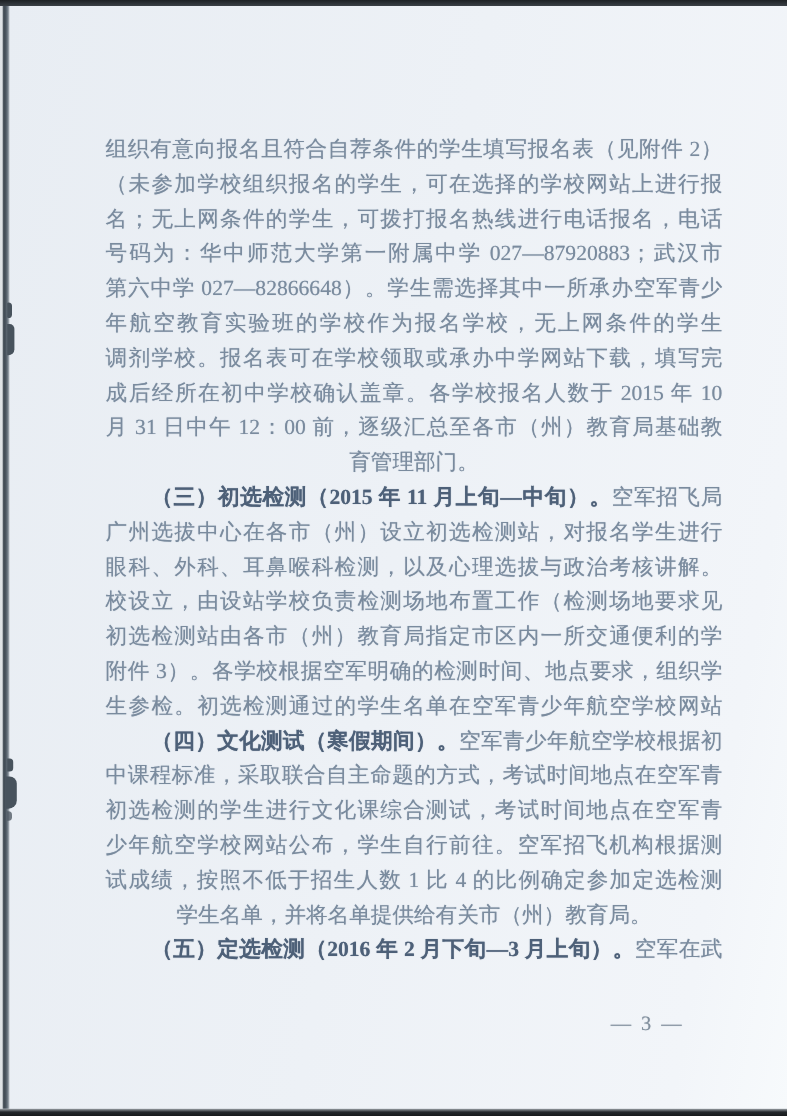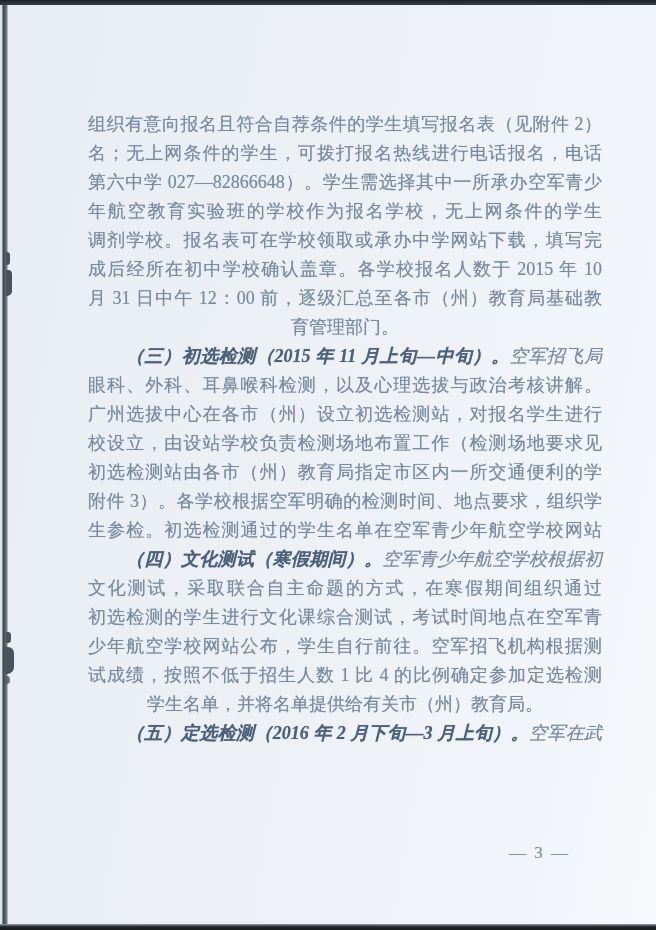--- a/index.html
+++ b/index.html
@@ -46,21 +46,21 @@
   .line{
     height:29px;line-height:29px;
     white-space:nowrap;
     text-align:center;
   }
   .line.fill{
     text-align:justify;
     text-align-last:justify;
     text-justify:inter-character;
   }
-  .line.indent{text-indent:38px;font-style:italic;}
+  .line.indent{text-indent:38px;}
   .line .bold{font-weight:700;color:var(--ink-bold);text-shadow:0 0 .7px rgba(77,96,120,.7);}
   .page-number{
     position:absolute;top:843px;right:86px;
     color:#82909e;font-size:17px;line-height:20px;
     letter-spacing:2px;
     text-shadow:0 0 .7px rgba(130,144,158,.6);
   }
 </style>
 </head>
 <body>
@@ -69,36 +69,38 @@
   <div class="band-top"></div>
   <div class="edge-left"></div>
   <div class="ink-mark mark-1"></div>
   <div class="ink-mark mark-2"></div>
   <div class="ink-mark mark-3"></div>
   <div class="ink-mark mark-4"></div>
   <div class="ink-mark mark-5"></div>
 
   <div class="doc-body" id="doc-body">
       <div class="line fill"><span class="reg">组织有意向报名且符合自荐条件的学生填写报名表（见附件 2）</span></div>
+      <div class="line fill"><span class="reg">（未参加学校组织报名的学生，可在选择的学校网站上进行报</span></div>
       <div class="line fill"><span class="reg">名；无上网条件的学生，可拨打报名热线进行电话报名，电话</span></div>
+      <div class="line fill"><span class="reg">号码为：华中师范大学第一附属中学 027—87920883；武汉市</span></div>
       <div class="line fill"><span class="reg">第六中学 027—82866648）。学生需选择其中一所承办空军青少</span></div>
       <div class="line fill"><span class="reg">年航空教育实验班的学校作为报名学校，无上网条件的学生</span></div>
       <div class="line fill"><span class="reg">调剂学校。报名表可在学校领取或承办中学网站下载，填写完</span></div>
       <div class="line fill"><span class="reg">成后经所在初中学校确认盖章。各学校报名人数于 2015 年 10</span></div>
       <div class="line fill"><span class="reg">月 31 日中午 12：00 前，逐级汇总至各市（州）教育局基础教</span></div>
       <div class="line"><span class="reg">育管理部门。</span></div>
       <div class="line fill indent"><span class="bold">（三）初选检测（2015 年 11 月上旬—中旬）。</span><span class="reg">空军招飞局</span></div>
+      <div class="line fill"><span class="reg">广州选拔中心在各市（州）设立初选检测站，对报名学生进行</span></div>
       <div class="line fill"><span class="reg">眼科、外科、耳鼻喉科检测，以及心理选拔与政治考核讲解。</span></div>
-      <div class="line fill"><span class="reg">广州选拔中心在各市（州）设立初选检测站，对报名学生进行</span></div>
       <div class="line fill"><span class="reg">校设立，由设站学校负责检测场地布置工作（检测场地要求见</span></div>
       <div class="line fill"><span class="reg">初选检测站由各市（州）教育局指定市区内一所交通便利的学</span></div>
       <div class="line fill"><span class="reg">附件 3）。各学校根据空军明确的检测时间、地点要求，组织学</span></div>
       <div class="line fill"><span class="reg">生参检。初选检测通过的学生名单在空军青少年航空学校网站</span></div>
       <div class="line fill indent"><span class="bold">（四）文化测试（寒假期间）。</span><span class="reg">空军青少年航空学校根据初</span></div>
-      <div class="line fill"><span class="reg">文化测试，采取联合自主命题的方式，在寒假期间组织通过</span></div>
+      <div class="line fill"><span class="reg">中课程标准，采取联合自主命题的方式，考试时间地点在空军青</span></div>
       <div class="line fill"><span class="reg">初选检测的学生进行文化课综合测试，考试时间地点在空军青</span></div>
       <div class="line fill"><span class="reg">少年航空学校网站公布，学生自行前往。空军招飞机构根据测</span></div>
       <div class="line fill"><span class="reg">试成绩，按照不低于招生人数 1 比 4 的比例确定参加定选检测</span></div>
       <div class="line"><span class="reg">学生名单，并将名单提供给有关市（州）教育局。</span></div>
       <div class="line fill indent"><span class="bold">（五）定选检测（2016 年 2 月下旬—3 月上旬）。</span><span class="reg">空军在武</span></div>
     </div>
 
   <div class="page-number">— 3 —</div>
 
   <div class="band-bottom"></div>

